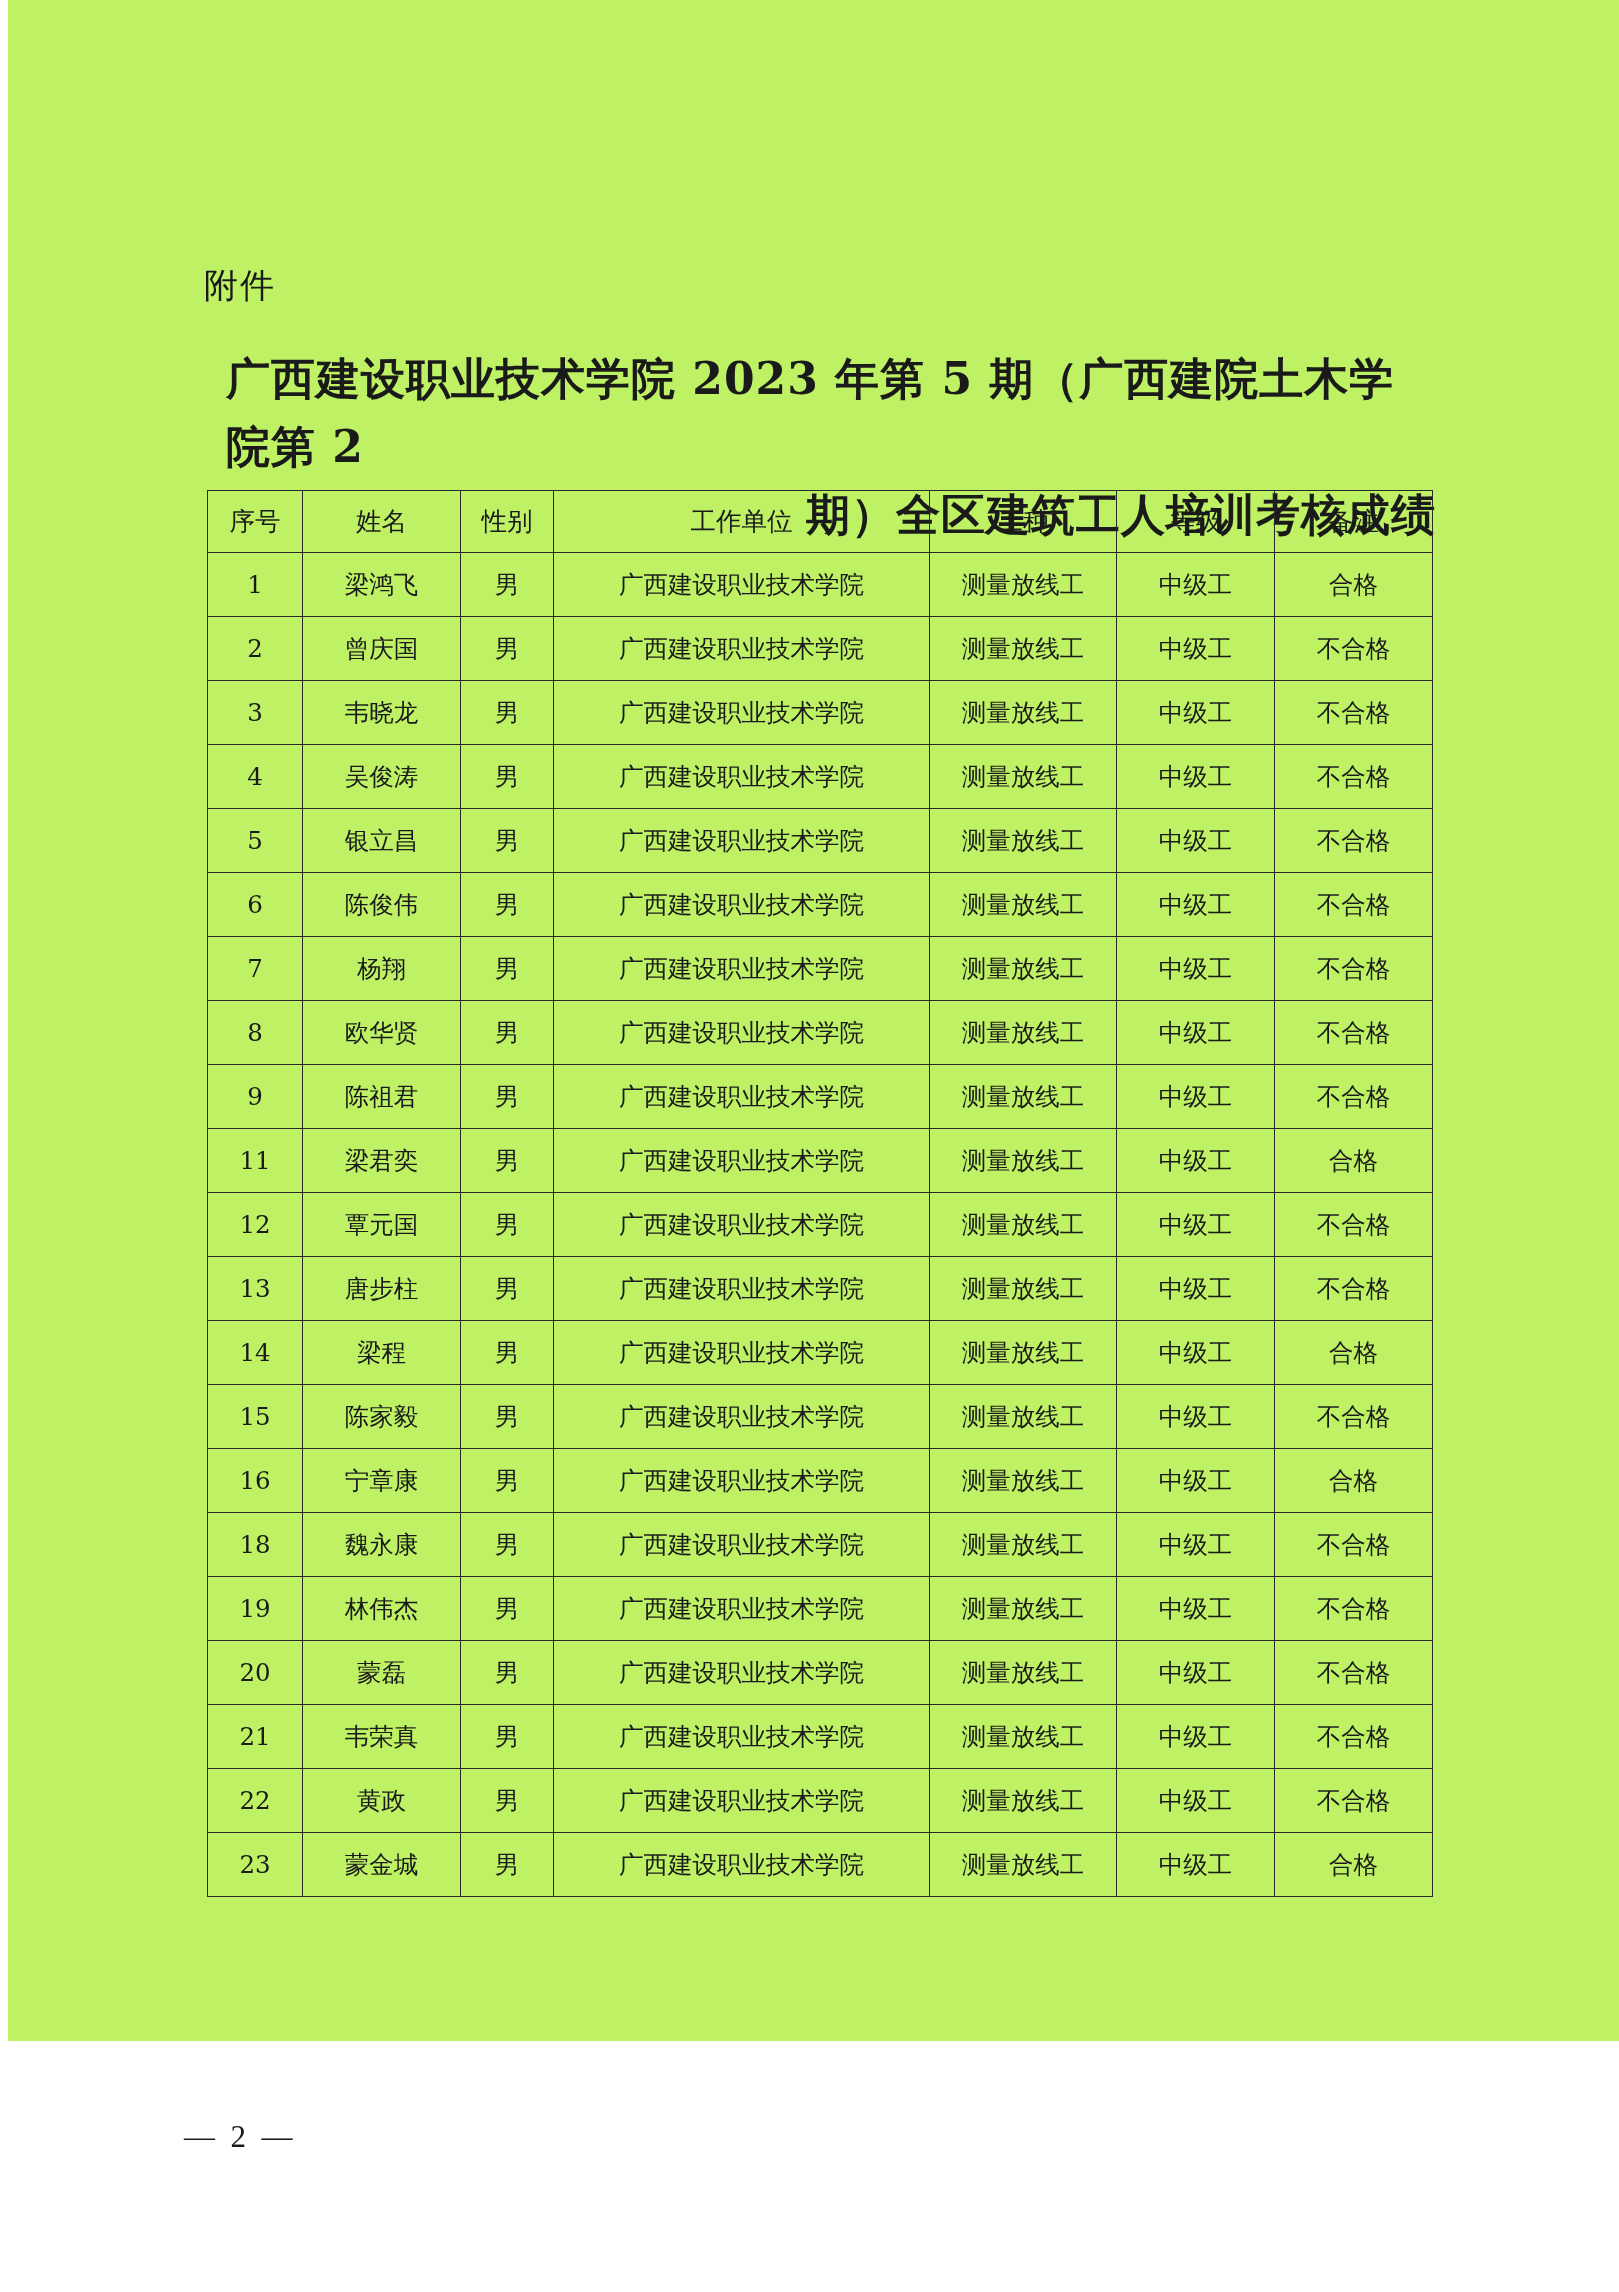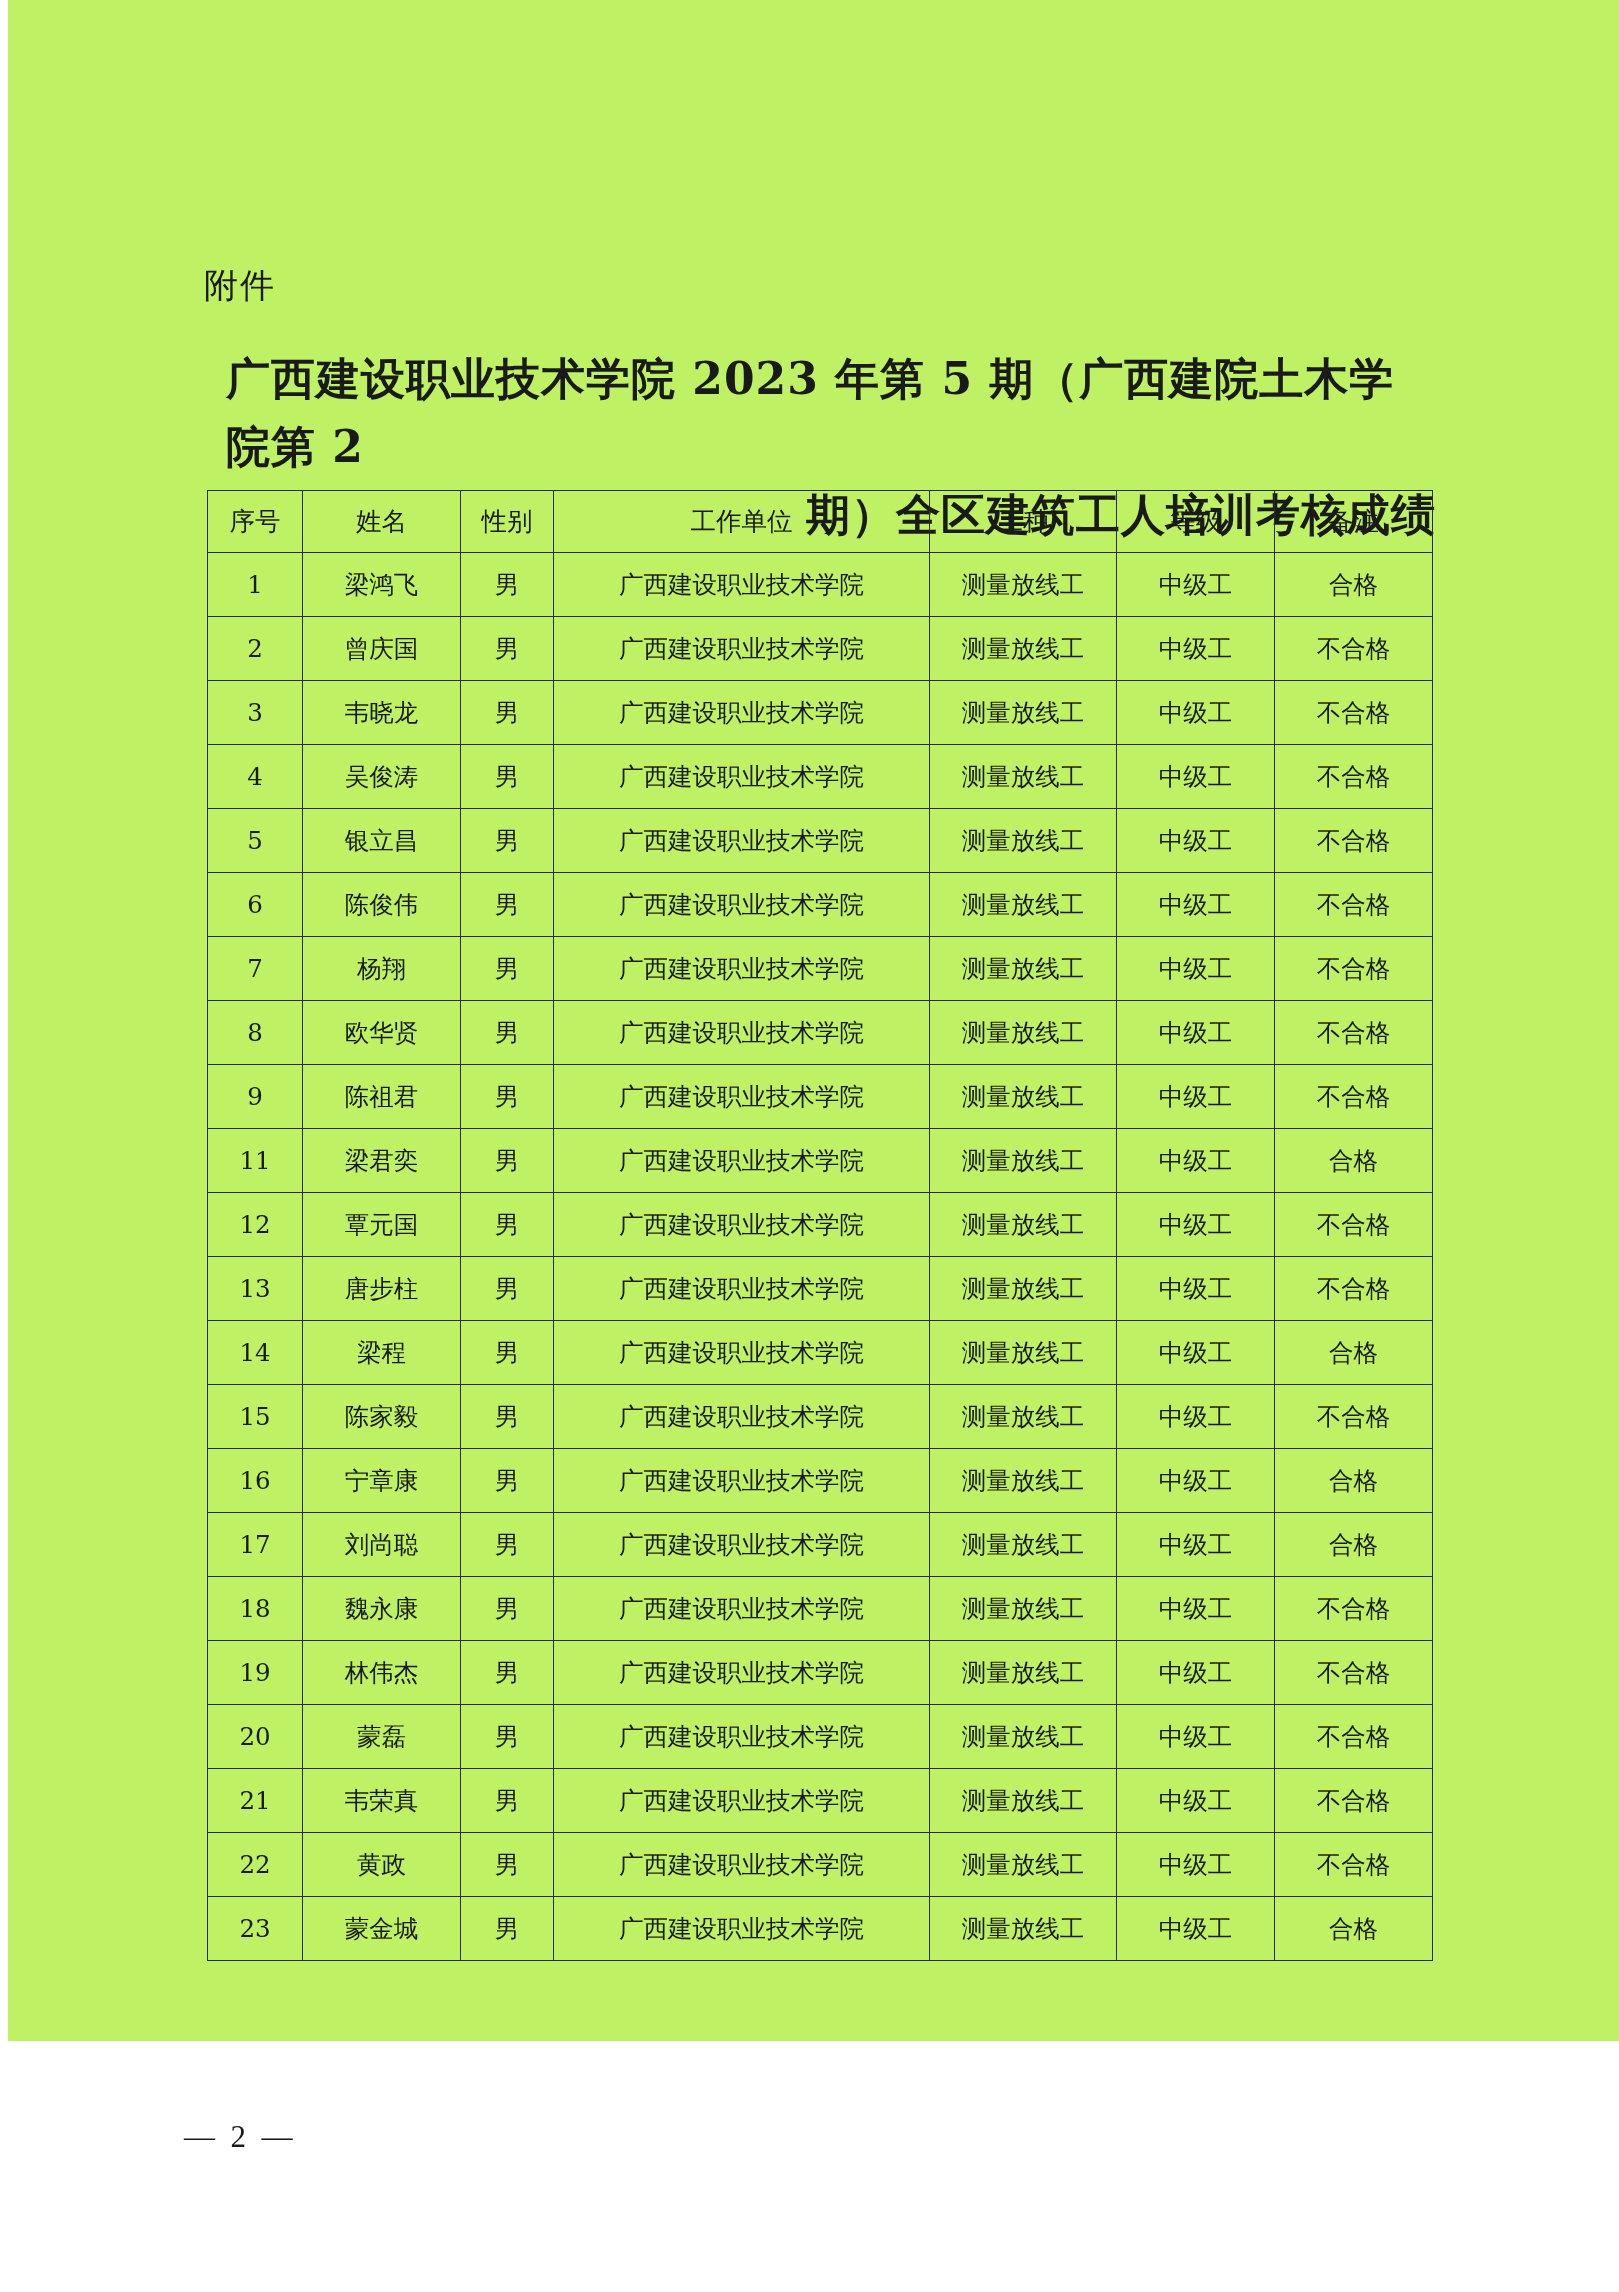--- a/index.html
+++ b/index.html
@@ -243,29 +243,20 @@
       <tr>
         <td class="num-cell">16</td>
         <td>宁章康</td>
         <td>男</td>
         <td>广西建设职业技术学院</td>
         <td>测量放线工</td>
         <td>中级工</td>
         <td>合格</td>
       </tr>
       <tr>
-        <td class="num-cell">17</td>
-        <td>刘尚聪</td>
-        <td>男</td>
-        <td>广西建设职业技术学院</td>
-        <td>测量放线工</td>
-        <td>中级工</td>
-        <td>合格</td>
-      </tr>
-      <tr>
         <td class="num-cell">18</td>
         <td>魏永康</td>
         <td>男</td>
         <td>广西建设职业技术学院</td>
         <td>测量放线工</td>
         <td>中级工</td>
         <td>不合格</td>
       </tr>
       <tr>
         <td class="num-cell">19</td>

